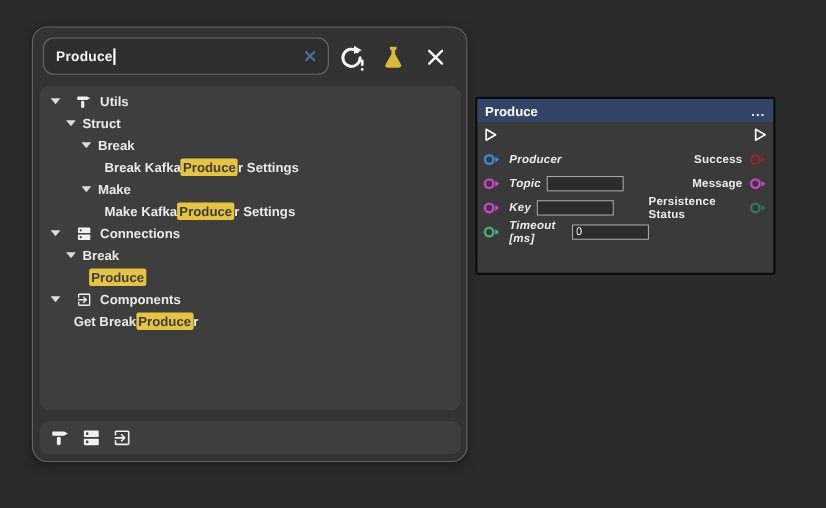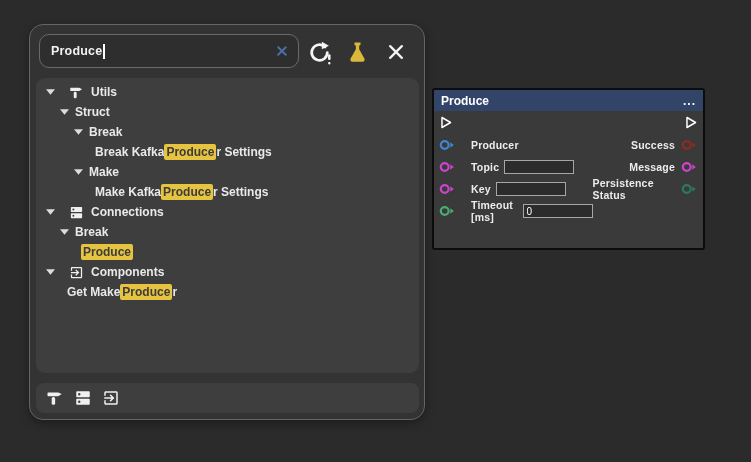--- a/index.html
+++ b/index.html
@@ -68,21 +68,21 @@
   .exec-pin{width:14px;height:15px;cursor:crosshair;}
   .exec-pin svg{width:100%;height:100%;display:block;}
   .node-body{display:flex;justify-content:space-between;}
   .ncol{display:flex;flex-direction:column;}
   .nrow{height:22px;display:flex;align-items:center;}
   .nrow.left{padding-left:5px;}
   .nrow.right{justify-content:flex-end;padding-right:5px;}
   .pin{width:17px;height:12px;flex:0 0 auto;cursor:crosshair;}
   .pin svg{width:17px;height:12px;display:block;}
   .n-label{color:#ececec;font-size:10.5px;font-weight:700;letter-spacing:.2px;}
-  .nrow.left .n-label{margin-left:15px;}
+  .nrow.left .n-label{margin-left:7px;font-style:italic;}
   .nrow.right .n-label{margin-right:6px;}
   .mini{
     width:70px;height:14px;margin-left:5px;background:#2c2c2c;
     border:1px solid #a6a6a6;color:#fff;font-size:10px;
     font-family:"Liberation Sans",sans-serif;padding:0 3px;box-sizing:border-box;
   }
 </style>
 </head>
 <body>
 
@@ -201,21 +201,21 @@
             </svg>
           </span>
           <span class="cat-icon">
             <svg viewBox="0 0 24 24">
               <path fill="currentColor" d="M10.09 15.59 11.5 17l5-5-5-5-1.41 1.41L12.67 11H3v2h9.67l-2.58 2.59zM19 3H5c-1.11 0-2 .9-2 2v4h2V5h14v14H5v-4H3v4c0 1.1.89 2 2 2h14c1.1 0 2-.9 2-2V5c0-1.1-.9-2-2-2z"></path>
             </svg>
           </span>
           <span class="t-label">Components</span>
         </div>
         <div class="tree-row" style="padding-left: 31px;">
-          <span>Get Make </span>
+          <span>Get Break </span>
           <span class="hl">Produce</span>
           <span>r</span>
         </div>
       </div>
 
     <div class="footer-bar" id="footer">
         <span class="f-icon">
           <svg viewBox="0 0 24 24">
             <path fill="currentColor" d="M3 4.5h13.2L21 6.8l-4.8 2.7H3c-.6 0-1-.4-1-1V5.5c0-.6.4-1 1-1z"></path>
             <rect x="7.6" y="10.6" width="4.6" height="10.4" rx="2" fill="currentColor"></rect>

